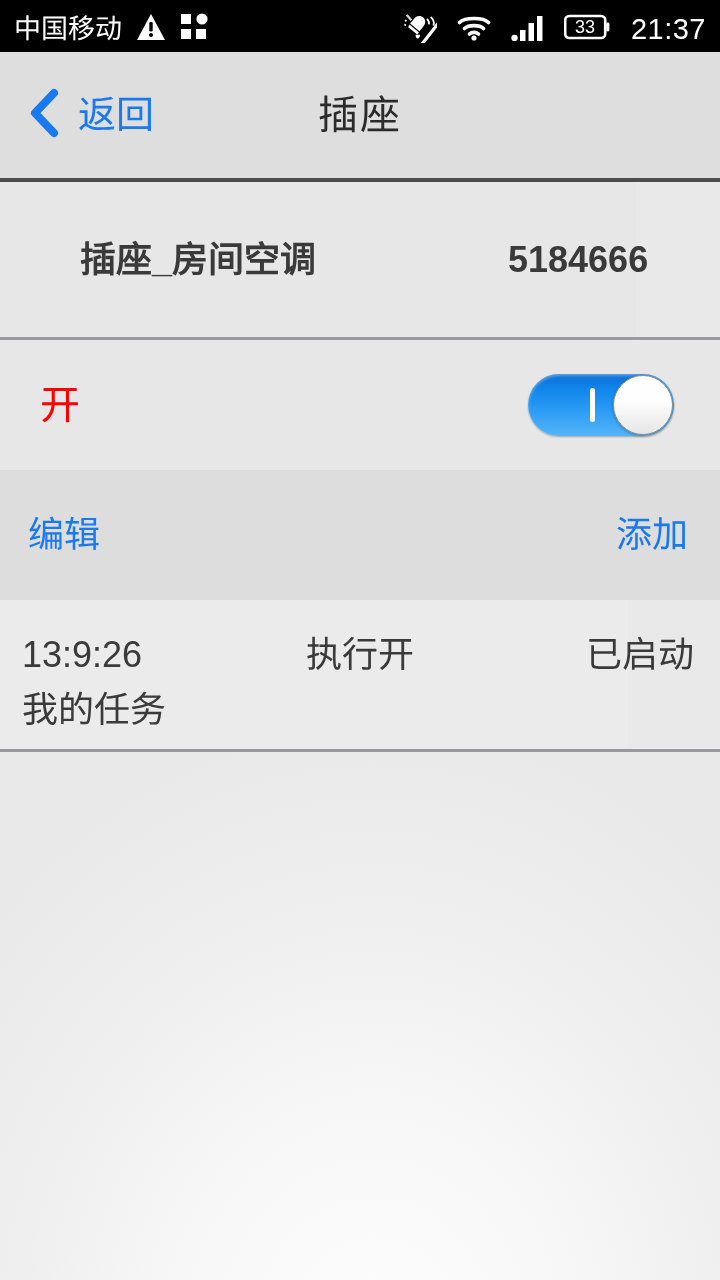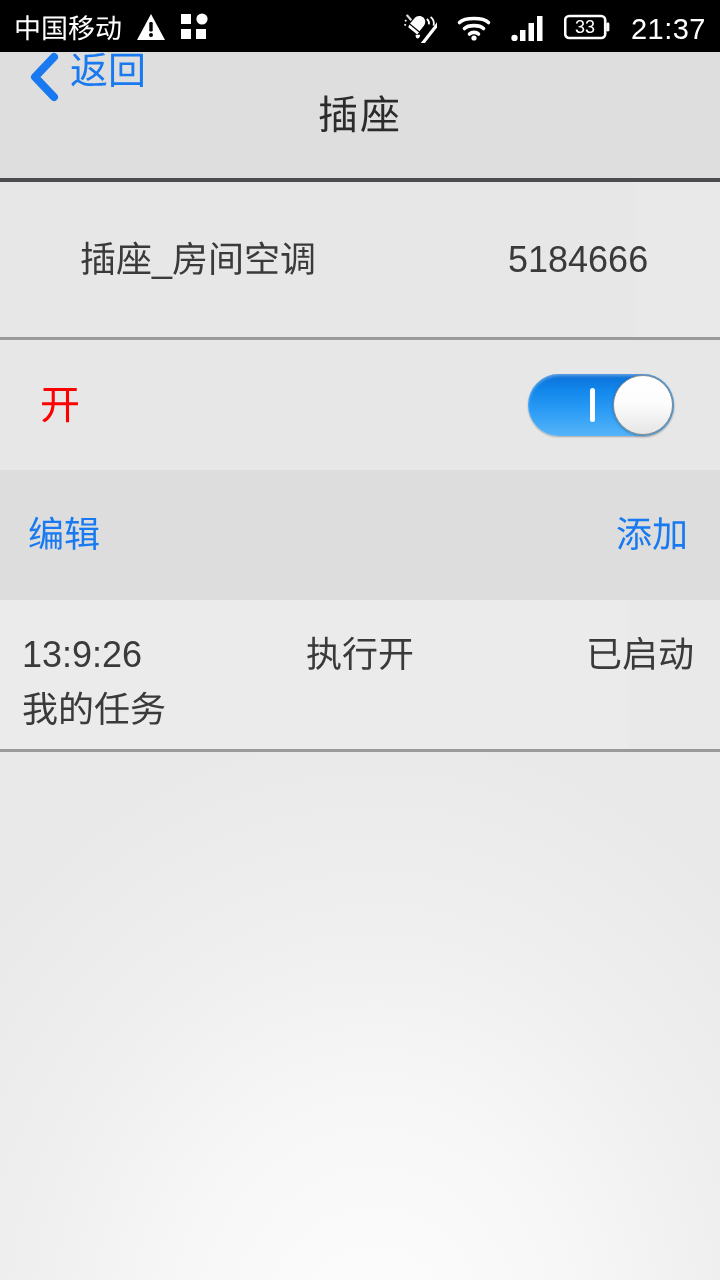--- a/index.html
+++ b/index.html
@@ -83,21 +83,22 @@
     height: 4px;
     background: #4c4c4f;
     z-index: 11;
   }
   #back-button {
     position: absolute;
     left: 26px;
     top: 0;
     height: 126px;
     display: flex;
-    gap: 8px;
+    align-items: center;
+    gap: 16px;
     cursor: pointer;
   }
   #back-chevron { display: block; }
   #back-label {
     color: #1879f0;
     font-size: 38px;
     line-height: 1;
     white-space: nowrap;
   }
   #nav-title {
@@ -117,20 +118,21 @@
   
   #device-row {
     position: absolute;
     top: 182px; left: 0;
     width: 636px;
     height: 156px;
     background: #e7e7e7;
     display: flex;
     align-items: center;
     box-sizing: border-box;
+    font-weight: bold;
   }
   #device-name {
     position: absolute;
     left: 80px;
     color: #3a3a3a;
     font-size: 36px;
     line-height: 1;
     white-space: nowrap;
   }
   #device-id {

